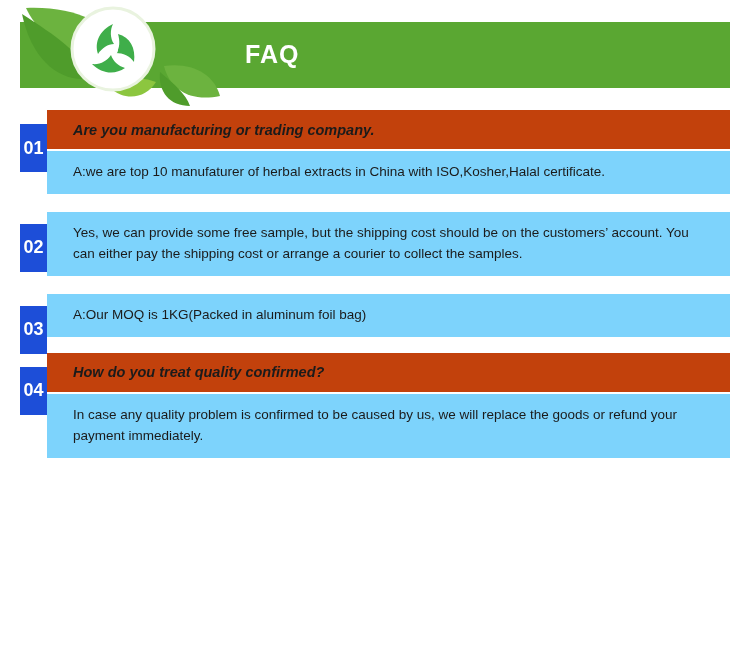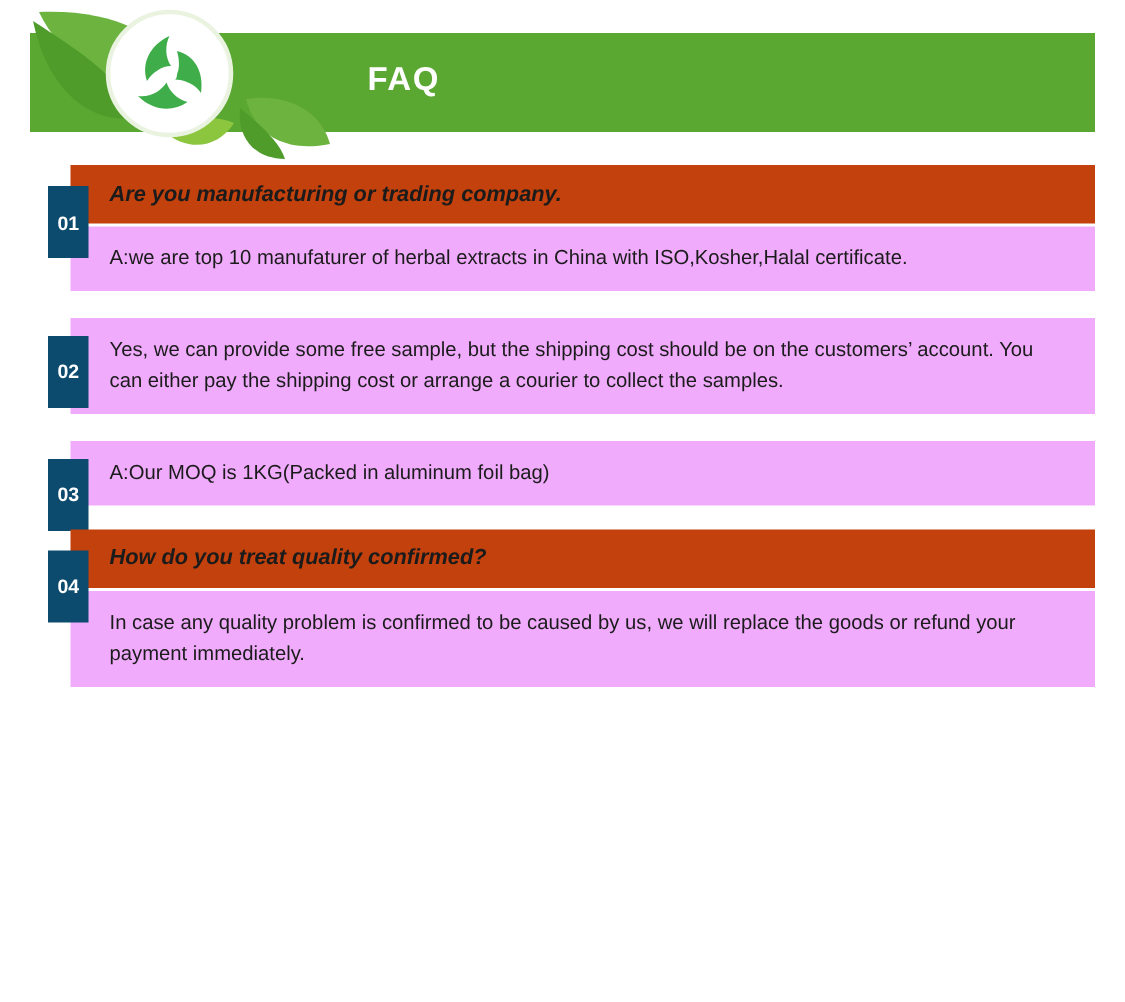--- a/index.html
+++ b/index.html
@@ -27,21 +27,21 @@
     top: 22px;
     width: 710px;
     height: 66px;
     background: #5aa732;
   }
   .header-title {
     position: absolute;
     left: 245px;
     top: 40px;
     color: #ffffff;
-    font-size: 22px;
+    font-size: 25px;
     font-weight: bold;
     letter-spacing: 1px;
   }
   .logo-wrap {
     position: absolute;
     left: 14px;
     top: 0px;
     width: 215px;
     height: 108px;
   }
@@ -53,46 +53,46 @@
     box-sizing: border-box;
   }
   .faq-item {
     position: relative;
     margin-bottom: 16px;
     padding-left: 27px;
     box-sizing: border-box;
   }
   .faq-num {
     position: absolute;
-    left: 12px;
+    left: 0;
     top: 14px;
     width: 27px;
     height: 48px;
-    background: #0c4a6e;
+    background: #1d4ed8;
     color: #ffffff;
-    font-size: 13px;
+    font-size: 18px;
     font-weight: bold;
     display: flex;
     align-items: center;
     justify-content: center;
   }
   .faq-q {
     background: #c2410c;
     color: #1b1b1b;
     font-size: 14.5px;
     font-style: italic;
     font-weight: bold;
     padding: 10px 0 10px 26px;
     box-sizing: border-box;
     min-height: 39px;
     display: flex;
     align-items: center;
   }
   .faq-a {
-    background: #f0abfc;
+    background: #7dd3fc;
     color: #1b1b1b;
     font-size: 13.5px;
     line-height: 1.55;
     padding: 11px 18px 11px 26px;
     box-sizing: border-box;
   }
   .faq-a p {
     margin: 0;
   }
   .spacer-2 { height: 2px; }

